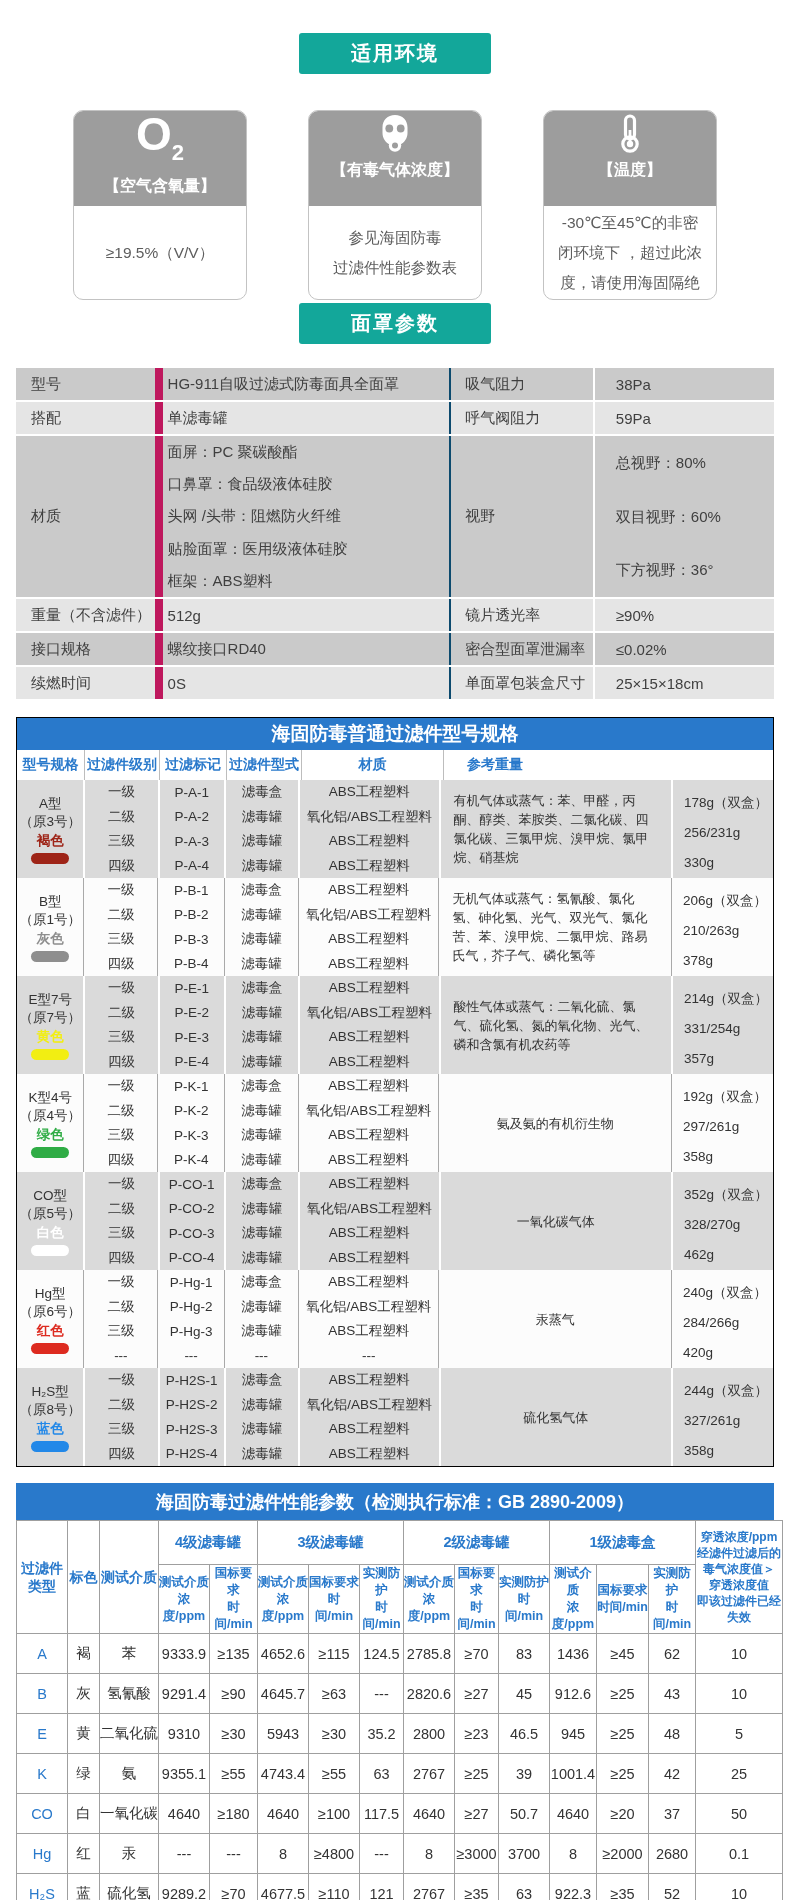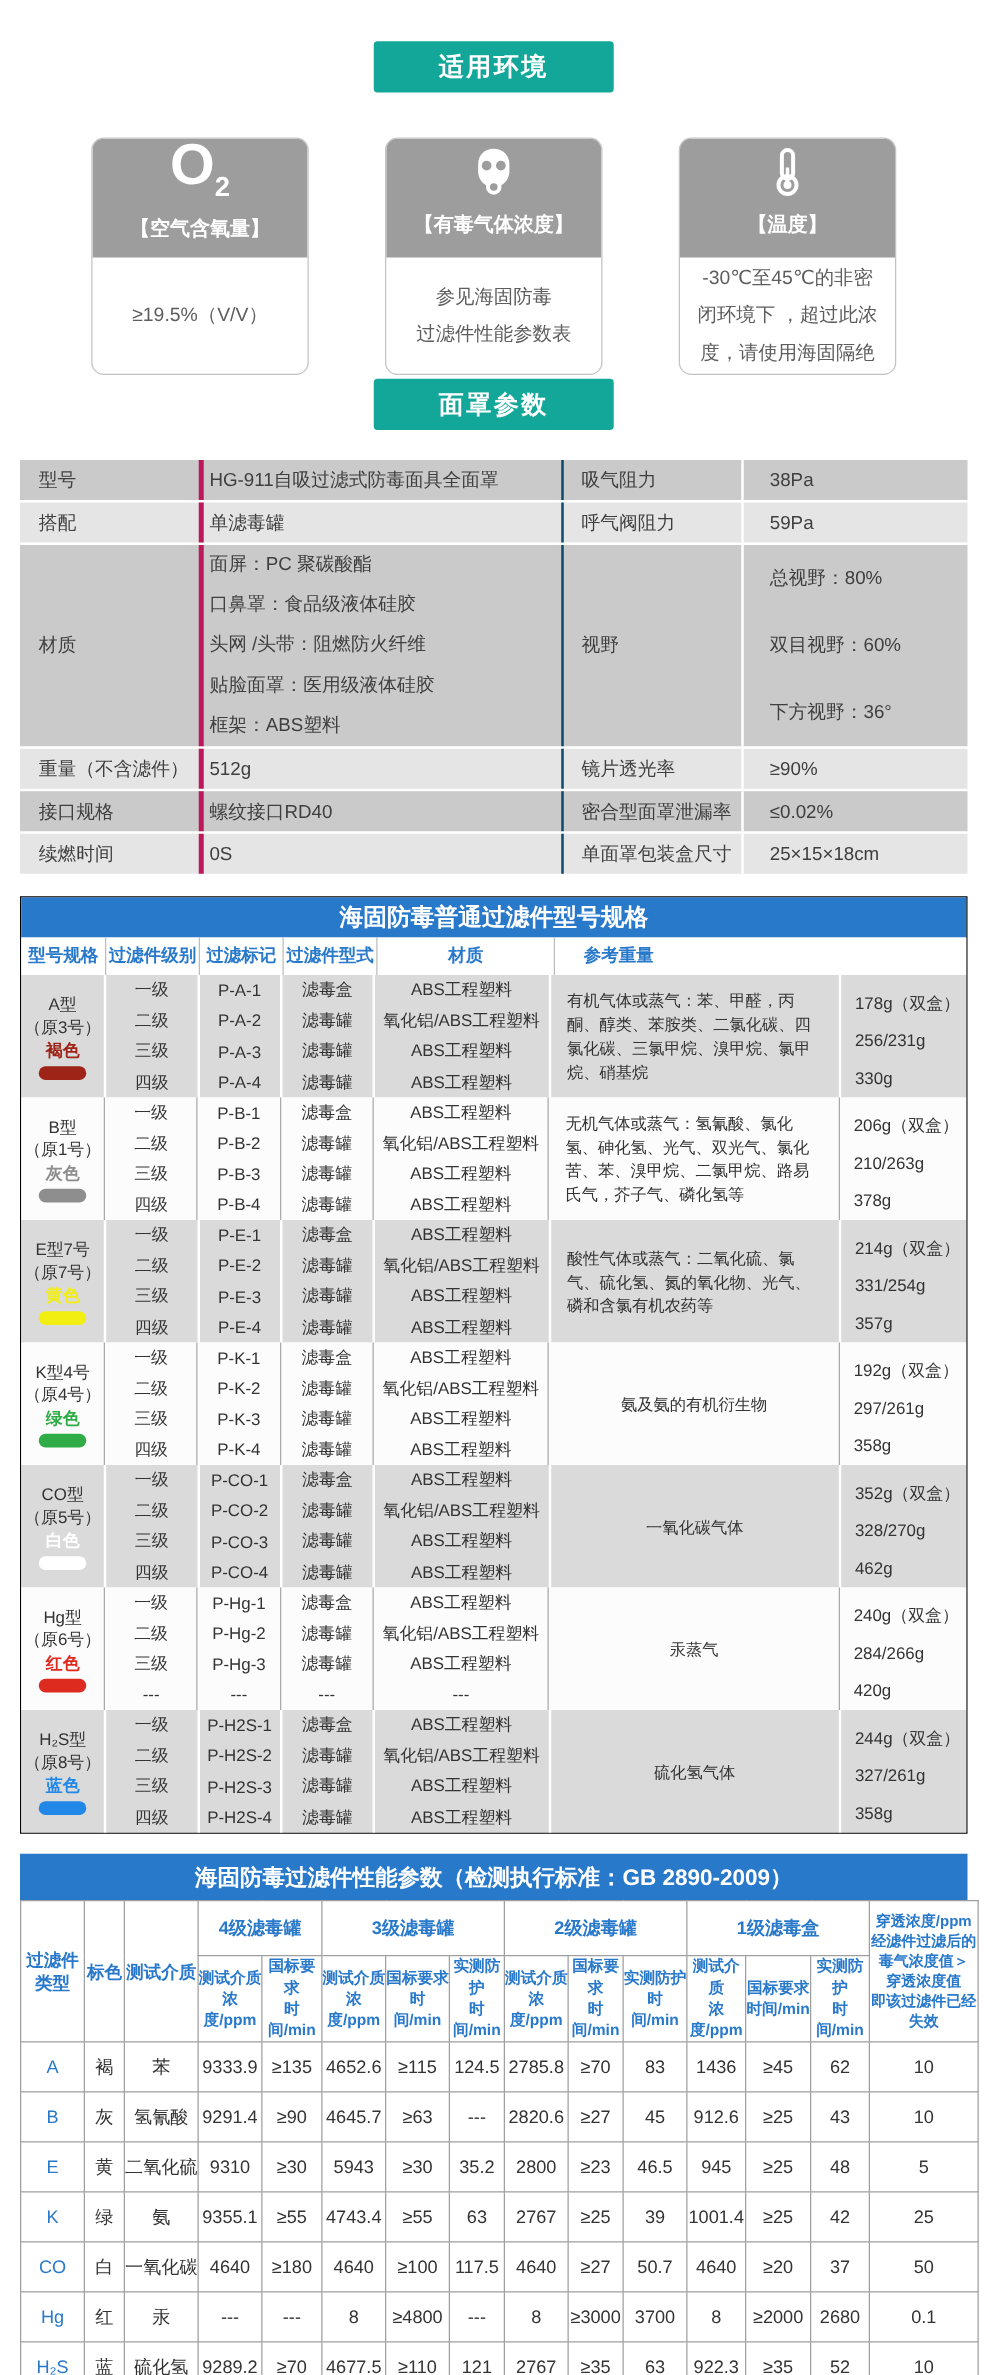--- a/index.html
+++ b/index.html
@@ -8,37 +8,37 @@
 
   
   .badge{display:block;width:max-content;margin:0 auto;background:#13a79a;color:#fff;
          font-size:20px;font-weight:bold;letter-spacing:2px;padding:7px 52px;border-radius:3px;}
 
   
   .cards{display:flex;justify-content:center;gap:61px;margin-top:36px;}
   .card{width:174px;height:190px;background:#fff;border:1px solid #c3c3c3;border-radius:10px;
         overflow:hidden;box-sizing:border-box;}
   .card-top{height:95px;background:#9d9d9d;display:flex;flex-direction:column;align-items:center;
-            justify-content:center;padding-bottom:15px;box-sizing:border-box;}
+            justify-content:flex-start;padding-bottom:25px;box-sizing:border-box;}
   .icon-wrap{flex:1;display:flex;align-items:center;justify-content:center;}
   .card-label{color:#fff;font-weight:bold;font-size:16px;white-space:nowrap;}
   .card-body{height:94px;display:flex;align-items:center;justify-content:center;text-align:center;
              color:#5d5d5d;font-size:15.5px;line-height:30px;white-space:pre-line;padding:0 8px;}
   .o2-glyph{color:#fff;font-weight:bold;font-size:46px;line-height:46px;}
   .o2-glyph sub{font-size:22px;}
 
   
   .mask-table{margin:24px 16px 0;}
   .m-row{display:flex;height:32px;margin-bottom:2px;}
   .m-row.m-tall{height:161px;}
   .shade-dark{background:#cacaca;}
   .shade-light{background:#e5e5e5;}
   .m-cell{box-sizing:border-box;display:flex;flex-direction:column;justify-content:center;
           font-size:15px;color:#3f3f3f;}
-  .m-c1{width:148px;padding-left:15px;border-right:4px solid #be185d;}
+  .m-c1{width:148px;padding-left:15px;border-right:8px solid #be185d;}
   .m-c2{width:292px;padding-left:5px;border-right:2px solid #0c4a6e;}
   .m-c3{width:145px;padding-left:14px;border-right:2px solid #fff;}
   .m-c4{width:181px;padding-left:21px;}
   .sp-line{line-height:32.2px;}
   .sp-line-wide{line-height:53.6px;}
 
   
   .t1{margin:18px 16px 0;border:1px solid #000000;}
   .t1-title,.pf-title{height:32px;background:#2979cb;color:#fff;font-size:19px;font-weight:bold;
             display:flex;align-items:center;justify-content:center;}

